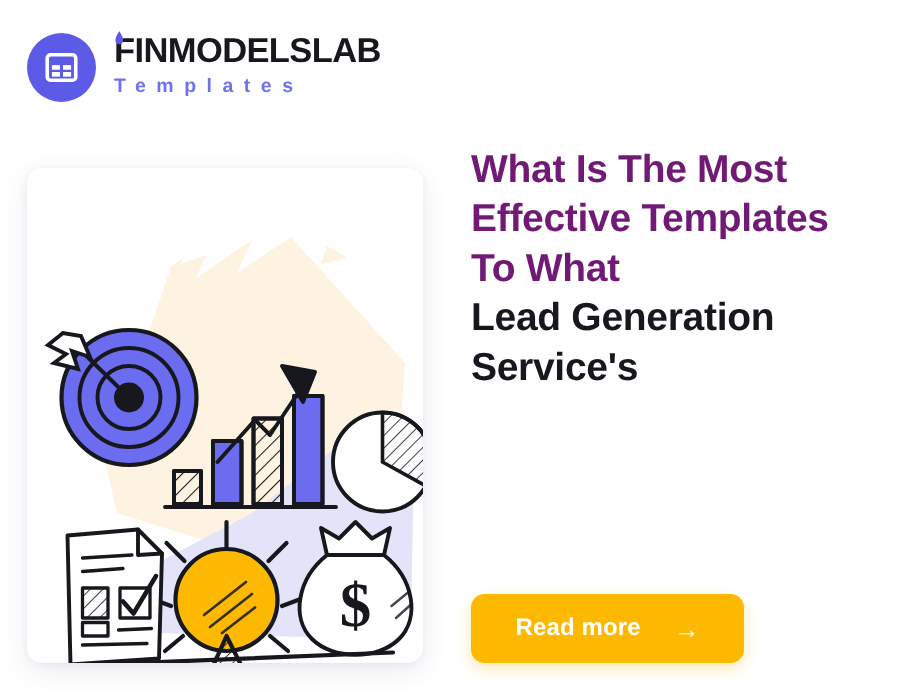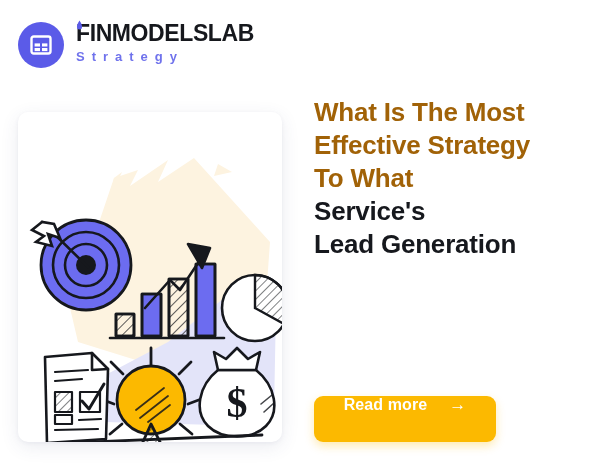--- a/index.html
+++ b/index.html
@@ -84,40 +84,41 @@
     left: 314px;
     top: 96px;
     width: 268px;
   }
   .headline {
     font-size: 26px;
     font-weight: bold;
     line-height: 33px;
     letter-spacing: -0.2px;
   }
-  .headline .hl-accent { color: #a16207; display: block; }
+  .headline .hl-accent { color: #701a75; display: block; }
   .headline .hl-dark   { color: #16181d; display: block; }
 
   
   .cta {
     position: absolute;
     left: 314px;
     top: 396px;
     width: 182px;
     height: 46px;
     background: #FCB900;
     border: none;
     border-radius: 9px;
     color: #ffffff;
     font-family: "Liberation Sans", sans-serif;
     font-size: 16px;
     font-weight: bold;
     letter-spacing: 0.1px;
     cursor: pointer;
     display: flex;
+    align-items: center;
     justify-content: center;
     gap: 22px;
     box-shadow: 0 4px 10px rgba(252, 185, 0, 0.30);
   }
   .cta .cta-arrow { font-size: 17px; line-height: 1; }
 </style>
 </head>
 <body>
 
 <div id="page">
@@ -130,21 +131,21 @@
         <rect x="13.0" y="10.4" width="5.4" height="3.1" fill="#ffffff"></rect>
         <rect x="5.6" y="15.0" width="5.4" height="3.1" fill="#ffffff"></rect>
         <rect x="13.0" y="15.0" width="5.4" height="3.1" fill="#ffffff"></rect>
       </svg>
     </div>
     <div class="brand-words">
       <div class="brand-name">FINMODELSLAB</div>
       <svg class="brand-drop" viewBox="0 0 10 18">
         <path d="M5 0.6 C7.2 4.2 8.6 6.6 8.6 9.6 A3.6 3.6 0 0 1 1.4 9.6 C1.4 6.6 2.8 4.2 5 0.6 Z" fill="#5B5BE8"></path>
       </svg>
-      <div class="brand-sub">Strategy</div>
+      <div class="brand-sub">Templates</div>
     </div>
   </div>
 
   <div class="art-card">
     <svg viewBox="0 0 264 330">
       <defs>
         <pattern id="hatch" width="7" height="7" patternTransform="rotate(45)" patternUnits="userSpaceOnUse">
           <line x1="0" y1="0" x2="0" y2="7" stroke="#16181d" stroke-width="1.4"></line>
         </pattern>
         <pattern id="hatchThin" width="6" height="6" patternTransform="rotate(45)" patternUnits="userSpaceOnUse">
@@ -250,24 +251,24 @@
           <line x1="208" y1="338" x2="213" y2="332"></line>
           <line x1="218" y1="338" x2="223" y2="332"></line>
         </g>
       </g>
     </svg>
   </div>
 
   <div class="copy">
     <h1 class="headline">
       <span class="hl-accent">What Is The Most</span>
-      <span class="hl-accent">Effective Strategy</span>
+      <span class="hl-accent">Effective Templates</span>
       <span class="hl-accent">To What</span>
+      <span class="hl-dark">Lead Generation</span>
       <span class="hl-dark">Service's</span>
-      <span class="hl-dark">Lead Generation</span>
     </h1>
   </div>
 
   <button class="cta">
     <span>Read more</span>
     <span class="cta-arrow">→</span>
   </button>
 
 </div>
 

